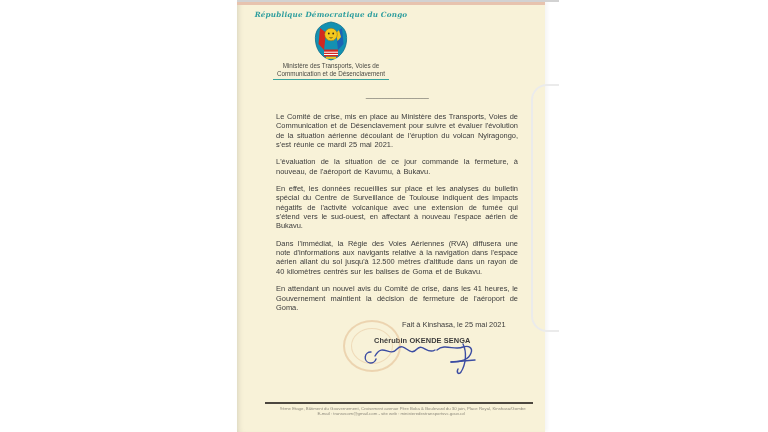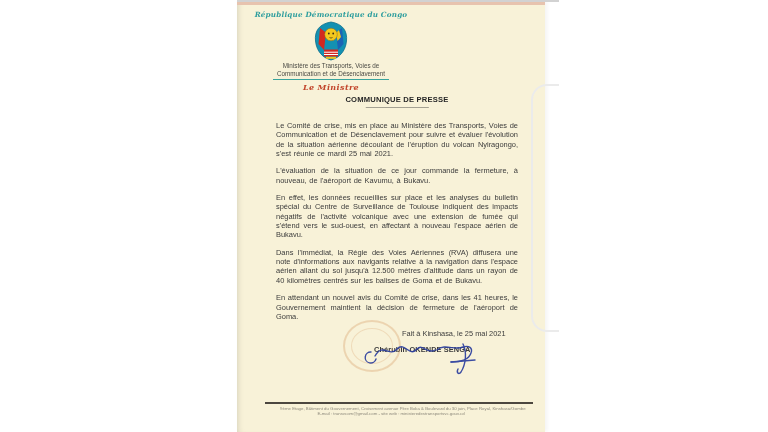--- a/index.html
+++ b/index.html
@@ -84,25 +84,23 @@
           <rect x="14" y="28.5" width="14" height="7" fill="#d3281f"></rect>
           <rect x="14" y="30.7" width="14" height="1" fill="#ffffff"></rect>
           <rect x="14" y="33" width="14" height="1" fill="#ffffff"></rect>
           <rect x="16" y="35.8" width="10" height="2" fill="#f2c71d"></rect>
         </svg>
       </div>
 
       <div class="ministry">Ministère des Transports, Voies de</div>
       <div class="ministry">Communication et de Désenclavement</div>
       <div class="rule-teal"></div>
-      <div class="minister">Le Ministre</div>
     </div>
 
     <div class="content">
-      <div class="title">COMMUNIQUE DE PRESSE</div>
       <div class="title-dashes">------------------------------------------</div>
 
       <p>Le Comité de crise, mis en place au Ministère des Transports, Voies de Communication et de Désenclavement pour suivre et évaluer l'évolution de la situation aérienne découlant de l'éruption du volcan Nyiragongo, s'est réunie ce mardi 25 mai 2021.</p>
       <p>L'évaluation de la situation de ce jour commande la fermeture, à nouveau, de l'aéroport de Kavumu, à Bukavu.</p>
       <p>En effet, les données recueillies sur place et les analyses du bulletin spécial du Centre de Surveillance de Toulouse indiquent des impacts négatifs de l'activité volcanique avec une extension de fumée qui s'étend vers le sud-ouest, en affectant à nouveau l'espace aérien de Bukavu.</p>
       <p>Dans l'immédiat, la Régie des Voies Aériennes (RVA) diffusera une note d'informations aux navigants relative à la navigation dans l'espace aérien allant du sol jusqu'à 12.500 mètres d'altitude dans un rayon de 40 kilomètres centrés sur les balises de Goma et de Bukavu.</p>
       <p>En attendant un nouvel avis du Comité de crise, dans les 41 heures, le Gouvernement maintient la décision de fermeture de l'aéroport de Goma.</p>
 
       <div class="dateline">Fait à Kinshasa, le 25 mai 2021</div>
       <div class="signer">Chérubin OKENDE SENGA</div>

